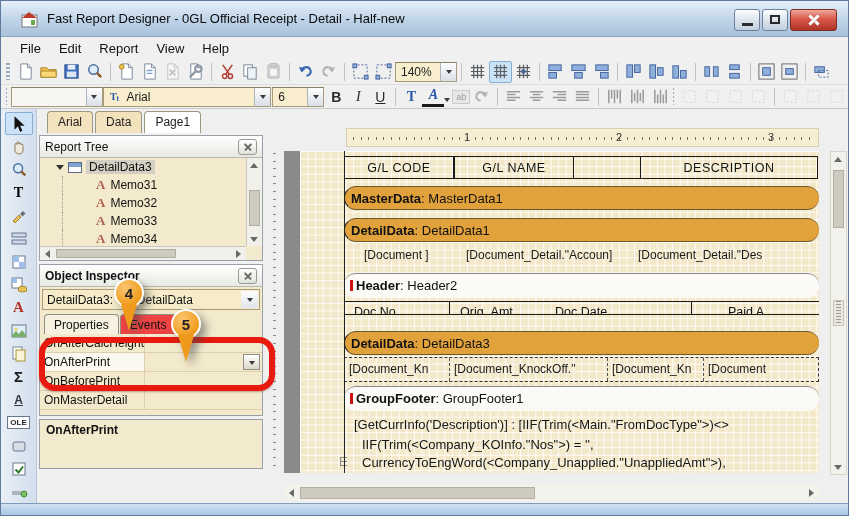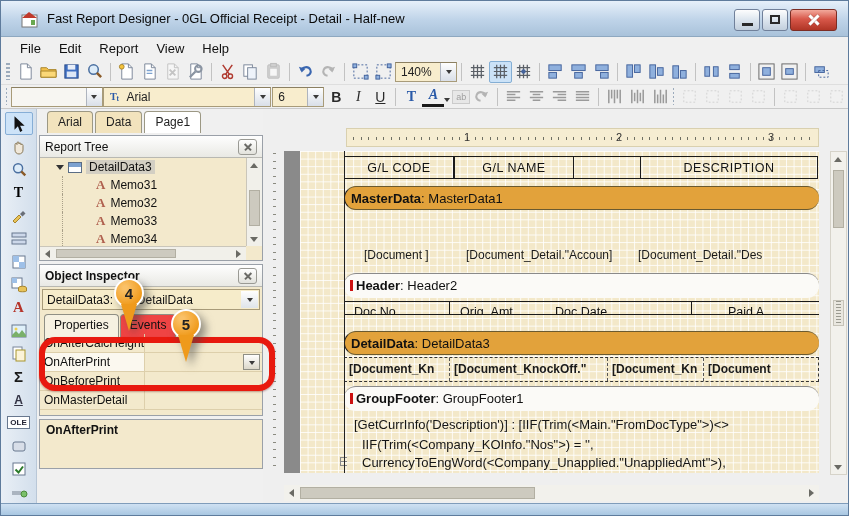--- a/index.html
+++ b/index.html
@@ -98,21 +98,21 @@
   .tri-r2 { width:0;height:0;border:4px solid transparent;border-left:5px solid #6a6a64; margin-left:3px;}
   .thumb { position:absolute; background:#cdcabf; border:1px solid #b2afa2; }
 
   
   .oipanel { top:155px; height:152px; }
   .oicombo { position:absolute; left:2px; right:2px; top:24px; height:21px; background:#f6ecca;
     border:1px solid #a89b79; font-size:12px; display:flex; align-items:center; padding:0 18px 0 4px; color:#111; }
   .oicombo .cv { position:absolute; right:1px; top:1px; bottom:1px; width:17px;
     background:linear-gradient(#fefefe,#dfe4ea); display:flex; align-items:center; justify-content:center; }
   .oitabs { position:absolute; left:4px; top:49px; display:flex; }
-  .oitab { height:28px; padding:3px 9px 0; font-size:12px; background:#f6f1e1; border:1px solid #8f8f85;
+  .oitab { height:20px; padding:3px 9px 0; font-size:12px; background:#f6f1e1; border:1px solid #8f8f85;
     border-bottom:none; border-radius:4px 4px 0 0; margin-right:1px; color:#111; }
   .oitab.active { background:#ef4444; font-weight:normal; }
   .oigrid { position:absolute; left:0; right:0; top:69px; bottom:0; }
   .orow { height:19px; display:flex; border-bottom:1px solid #ddcfab; font-size:12px; color:#111; }
   .oname { width:105px; flex:0 0 105px; padding:2px 0 0 4px; border-right:1px solid #ddcfab; }
   .oval { flex:1; position:relative; }
   .orow.sel .oname { background:#fbf8ef; }
   .odrop { position:absolute; right:2px; top:1px; width:17px; height:16px; border:1px solid #8f8f85;
     background:linear-gradient(#fefefe,#dcd8ca); display:flex; align-items:center; justify-content:center; }
   .descpanel { top:310px; height:50px; font-size:12px; font-weight:bold; padding:3px 6px; color:#111; }
@@ -154,21 +154,21 @@
   .hcell { border:1px solid #1a1a1a; display:flex; align-items:center; justify-content:center; letter-spacing:.5px; }
   .hgap { border-top:1px solid #1a1a1a; border-bottom:1px solid #1a1a1a; }
   .memorow { position:absolute; left:64px; right:0; height:20px; display:flex; font-size:12px;
     color:#1a1a1a; overflow:hidden; white-space:nowrap; }
   .mcell { overflow:hidden; white-space:nowrap; padding-top:3px; }
   .docrow { position:absolute; left:44px; right:0; height:14px; display:flex; font-size:12.5px; color:#111;
     border-top:1px solid #1a1a1a; border-bottom:1px solid #1a1a1a; }
   .dcell { padding:3px 0 0 10px; overflow:hidden; white-space:nowrap; }
   .selrow { position:absolute; left:44px; right:0; height:25px; border:1px dashed #333; display:flex;
     font-size:12px; color:#1a1a1a; overflow:hidden; }
-  .scell { border-right:1px dashed #555; padding:4px 0 0 4px; overflow:hidden; white-space:nowrap;font-weight:bold; }
+  .scell { border-right:1px dashed #555; padding:4px 0 0 4px; overflow:hidden; white-space:nowrap; }
   .codeline { position:absolute; left:54px; right:0; font-size:13px; color:#151515; white-space:nowrap; overflow:hidden; }
   .anchor { position:absolute; left:40px; width:7px; height:9px; border:1px solid #888; border-right:none;
     background:repeating-linear-gradient(to bottom,transparent 0 3px,#888 3px 4px); }
   .dvs { position:absolute; right:0; top:42px; width:17px; height:324px; background:#f2f1ec; border:1px solid #d6d3c9; }
   .dhs { position:absolute; left:21px; bottom:2px; width:535px; height:16px; background:#f2f1ec; }
   .splitgrip { position:absolute; left:2px; right:2px; top:148px; height:26px; background:#e9e7df;
     border:1px solid #c6c3b8; background-image:repeating-linear-gradient(to bottom,#9a9a90 0 1px,transparent 1px 3px);
     background-size:5px 100%; background-repeat:no-repeat; background-position:center; }
 
   .statusbar { position:absolute; left:0; bottom:0; width:100%; height:12px;
@@ -767,20 +767,23 @@
         <div class="hcell" style="width:110px">G/L CODE</div>
         <div class="hcell" style="width:120px">G/L NAME</div>
         <div class="hgap" style="width:66px"></div>
         <div class="hcell" style="flex:1">DESCRIPTION</div>
       </div>
 
       <div class="bandL oband" style="top:35px">
         <b>MasterData</b><span>: MasterData1</span>
       </div>
 
+      <div class="bandL oband" style="top:67px">
+        <b>DetailData</b><span>: DetailData1</span>
+      </div>
       <div class="memorow" style="top:94px">
         <div class="mcell" style="width:102px">[Document      ]</div>
         <div class="mcell" style="width:172px">[Document_Detail."Accoun]</div>
         <div class="mcell" style="flex:1">[Document_Detail."Des</div>
       </div>
 
       <div class="bandL wband" style="top:122px">
         <span class="rflag"></span><b>Header</b><span>: Header2</span>
       </div>
       <div class="docrow" style="top:150px">

